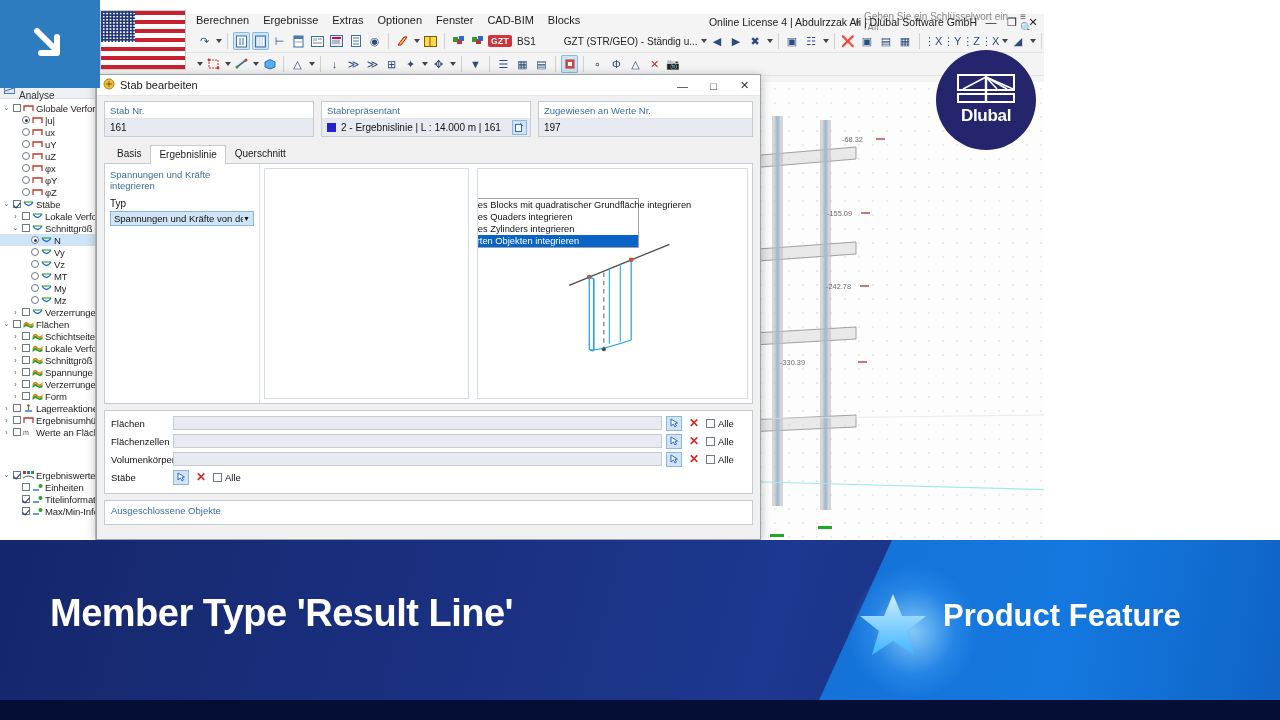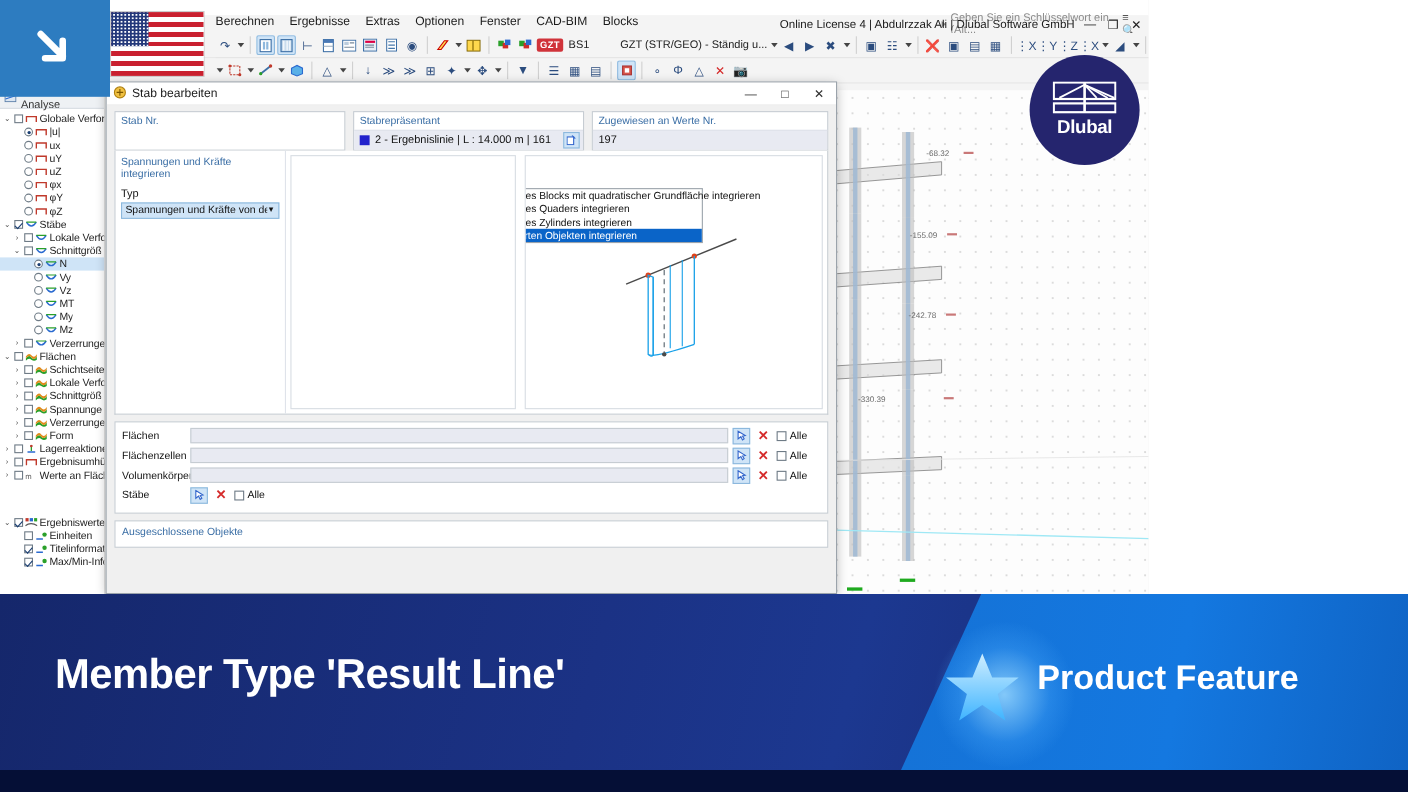--- a/index.html
+++ b/index.html
@@ -1136,20 +1136,23 @@
         <span class="dlg-wbtn">—</span>
         <span class="dlg-wbtn">□</span>
         <span class="dlg-wbtn">✕</span>
       </div>
     </div>
 
     <div class="dlg-body">
       <div class="fieldgroup" id="dlg-fields">
           <div class="fld" style="width: 210px;">
             <div class="cap">Stab Nr.</div>
+            <div class="val">
+              <span>161</span>
+            </div>
           </div>
           <div class="fld" style="width: 210px;">
             <div class="cap">Stabrepräsentant</div>
             <div class="val">
               <span class="sw"></span>
               <span>2 - Ergebnislinie | L : 14.000 m | 161</span>
               <span style="position:absolute;right:3px;width:15px;height:15px;background:#cfe4f7;border:1px solid #8cb8dd;display:flex;align-items:center;justify-content:center;">
                 <svg width="9" height="9" viewBox="0 0 9 9">
                   <rect x="0.5" y="1.5" width="6" height="7" fill="#fff" stroke="#36c"></rect>
                   <path d="M5 0 L8 3" stroke="#36c"></path>
@@ -1158,20 +1161,25 @@
             </div>
           </div>
           <div class="fld" style="flex: 1 1 0%;">
             <div class="cap">Zugewiesen an Werte Nr.</div>
             <div class="val">
               <span>197</span>
             </div>
           </div>
         </div>
 
+      <div class="tabs" id="dlg-tabs">
+          <div class="tab">Basis</div>
+          <div class="tab active">Ergebnislinie</div>
+          <div class="tab">Querschnitt</div>
+        </div>
 
       <div class="content">
         <div class="col1">
           <div class="grouplbl">Spannungen und Kräfte integrieren</div>
           <div class="typlbl">Typ</div>
           <div class="combo">
             <span class="cv">Spannungen und Kräfte von defi...</span>
             <span style="font-size:7px;">▼</span>
           </div>
         </div>

